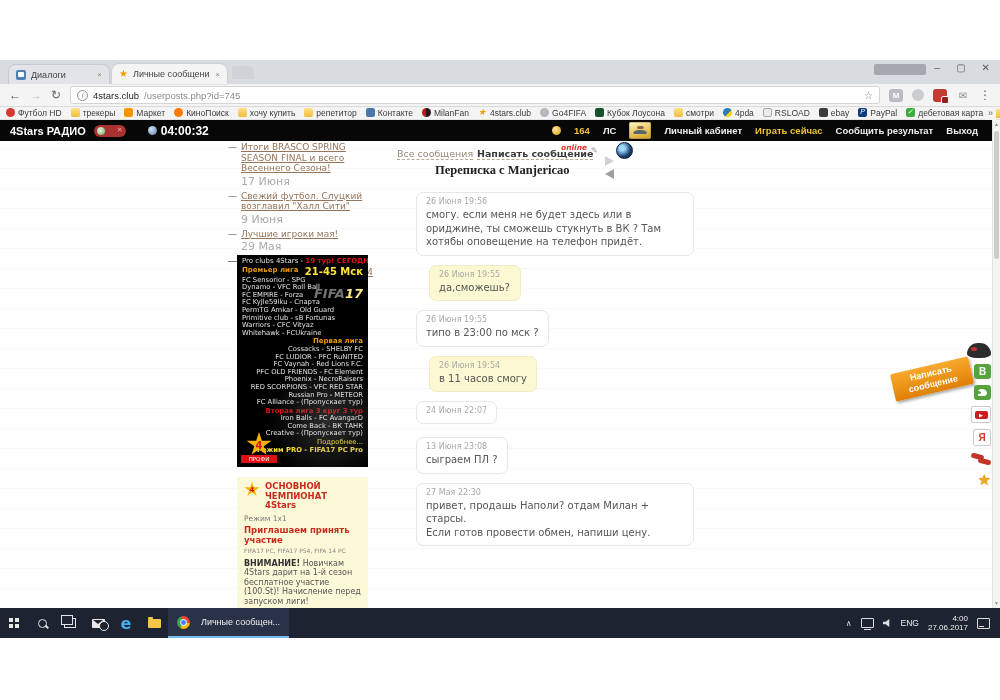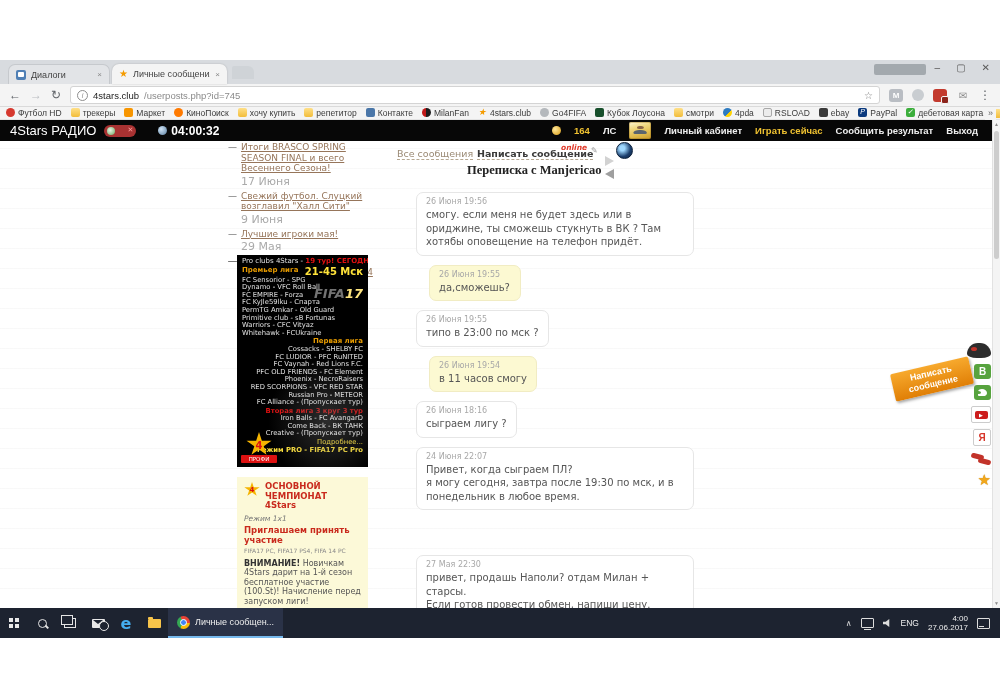--- a/index.html
+++ b/index.html
@@ -51,21 +51,21 @@
   .bm-ic.ic-pda{background:linear-gradient(135deg,#2e7bc0 58%,#ffd200 58%);border-radius:50%;}
   .bm-ic.ic-rs{background:#ececec;border:1px solid #a8a8a8;width:7px;height:7px;}
   .bm-ic.ic-ebay{background:#3a3a3a;}
   .bm-ic.ic-paypal{background:#0b3a7e;}
   .bm-ic.ic-paypal::before{content:"P";color:#fff;font-size:7px;position:absolute;left:2px;top:0;}
   .bm-ic.ic-check{background:#3cae3c;}
   .bm-ic.ic-check::before{content:"✓";color:#fff;font-size:7px;position:absolute;left:1px;top:0;}
   .bm-overflow{position:absolute;right:4px;top:0;height:13px;line-height:13px;color:#666;font-size:9px;background:#f4f4f4;padding:0 3px;}
   
   .site-header{position:absolute;top:60px;left:0;right:0;height:21px;background:#070707;display:flex;align-items:center;padding:0 10px;gap:8px;box-sizing:border-box;}
-  .radio-label{color:#fff;font-weight:normal;font-size:13px;}
+  .radio-label{color:#fff;font-weight:bold;font-size:11px;}
   .radio-pill{width:32px;height:12px;background:#a83232;border-radius:7px;position:relative;}
   .radio-pill::before{content:"";position:absolute;left:3px;top:2px;width:8px;height:8px;border-radius:50%;background:radial-gradient(circle at 40% 40%,#e8f5e8,#69a85f);}
   .radio-pill::after{content:"✕";position:absolute;right:3px;top:1px;color:#ff9a9a;font-size:7px;}
   .hdr-clock{display:flex;align-items:center;gap:4px;margin-left:14px;color:#fff;font-size:12px;font-weight:bold;}
   .clock-ic{width:9px;height:9px;border-radius:50%;background:radial-gradient(circle at 35% 35%,#cfe3f5,#5a7ea0);}
   .hdr-right{margin-left:auto;display:flex;align-items:center;gap:13px;font-size:9.5px;font-weight:bold;color:#efefef;padding-right:12px;}
   .coin{width:9px;height:9px;border-radius:50%;background:radial-gradient(circle at 35% 35%,#ffe79a,#d79a12);display:inline-block;}
   .coins-num{color:#f0c231;margin-left:-9px;}
   .hdr-gold{color:#f0c231;}
   .hdr-avatar{width:22px;height:17px;}
@@ -99,34 +99,34 @@
   .p-more{color:#ffe33a;text-align:right;margin-top:1px;}
   .p-mode{color:#ffe33a;text-align:right;font-weight:bold;}
   .p-badge{position:absolute;left:4px;bottom:4px;width:36px;text-align:center;z-index:2;}
   .p-star{width:26px;height:25px;margin:0 auto;background:#f5b400;clip-path:polygon(50% 0,61% 35%,98% 35%,68% 57%,79% 91%,50% 70%,21% 91%,32% 57%,2% 35%,39% 35%);color:#d11;font-weight:bold;font-size:10px;line-height:27px;}
   .p-ribbon{background:#d11;color:#fff;font-size:5.5px;line-height:8px;border-radius:1px;margin-top:-2px;}
   
   .champ{position:absolute;left:237px;top:336px;width:131px;height:131px;background:#fcf9d8;padding:5px 7px;box-sizing:border-box;overflow:hidden;font-family:"DejaVu Sans",sans-serif;}
   .champ-head{display:flex;gap:5px;align-items:flex-start;}
   .champ-star{width:16px;height:15px;background:#f5b400;clip-path:polygon(50% 0,61% 35%,98% 35%,68% 57%,79% 91%,50% 70%,21% 91%,32% 57%,2% 35%,39% 35%);color:#d11;font-weight:bold;font-size:7px;line-height:17px;text-align:center;flex:0 0 auto;}
   .champ-title{color:#c92a1d;font-weight:bold;font-size:8.5px;line-height:9.5px;}
-  .champ-mode{color:#777;font-size:7.5px;margin-top:3px;font-style:italic;}
+  .champ-mode{color:#777;font-size:7.5px;margin-top:3px;}
   .champ-inv1{color:#c92a1d;font-weight:bold;font-size:8.5px;margin-top:2px;}
   .champ-inv2{color:#c92a1d;font-weight:bold;font-size:11px;line-height:12px;}
   .champ-platforms{color:#888;font-size:6px;margin-top:2px;}
   .champ-warn{color:#555;font-size:8px;line-height:9.5px;margin-top:5px;}
   .champ-warn b{color:#333;}
   
   .chat{position:absolute;left:395px;top:0;width:322px;font-family:"DejaVu Sans",sans-serif;}
   .chat-header{position:relative;height:51px;}
   .link-all{position:absolute;left:2px;top:7px;font-size:9.5px;color:#9a8a75;border-bottom:1px dashed #b3a astro;cursor:pointer;}
   .link-all,.link-write{border-bottom:1px dashed #b5a791;}
   .link-write{position:absolute;left:82px;top:7px;font-size:9.5px;font-weight:bold;color:#3a3a3a;cursor:pointer;}
   .pencil{position:absolute;left:196px;top:5px;color:#9a9a9a;font-size:8px;}
-  .chat-title{position:absolute;left:72px;top:22px;font-family:"Liberation Serif",serif;font-weight:bold;font-size:12.5px;color:#222;}
+  .chat-title{position:absolute;left:40px;top:22px;font-family:"Liberation Serif",serif;font-weight:bold;font-size:12.5px;color:#222;}
   .hdr-avatars{position:absolute;left:170px;top:5px;width:130px;height:44px;}
   .online-label{position:absolute;left:-4px;top:-3px;color:#e03a2a;font-weight:bold;font-size:7.5px;font-style:italic;}
   .hdr-card{position:absolute;left:0;top:5px;width:28px;height:36px;}
   .arr{position:absolute;width:0;height:0;}
   .arr.r{left:40px;top:10px;border-top:5px solid transparent;border-bottom:5px solid transparent;border-left:9px solid #d2d2d2;}
   .arr.l{left:40px;top:23px;border-top:5px solid transparent;border-bottom:5px solid transparent;border-right:9px solid #9f9f9f;}
   .hdr-fan{position:absolute;left:62px;top:8px;width:46px;height:34px;}
   .fan-card{position:absolute;right:-4px;top:-6px;width:12px;height:16px;z-index:2;}
   .fan-badge{position:absolute;right:-6px;bottom:-5px;width:15px;height:15px;border-radius:50%;background:radial-gradient(circle at 35% 35%,#9fd8ff 0 18%,#1c3f6e 60%,#0d2240 100%);border:1px solid #0a1f3a;z-index:2;}
   
@@ -177,21 +177,21 @@
   .srch{width:7px;height:7px;border:1.5px solid #e4e4e4;border-radius:50%;position:relative;}
   .srch::after{content:"";position:absolute;width:4px;height:1.5px;background:#e4e4e4;transform:rotate(45deg);right:-3px;bottom:-1px;}
   .tview{width:10px;height:8px;border:1px solid #e4e4e4;position:relative;}
   .tview::after{content:"";position:absolute;left:-4px;top:-4px;width:10px;height:8px;border:1px solid #e4e4e4;background:#1d2330;}
   .mail{width:13px;height:9px;background:#e8e8e8;border-radius:1px;position:relative;}
   .mail::before{content:"";position:absolute;left:1px;top:1px;border-left:5.5px solid transparent;border-right:5.5px solid transparent;border-top:4px solid #1d2330;width:0;}
   .mail-badge{position:absolute;right:-4px;bottom:-3px;width:8px;height:8px;border-radius:50%;background:#1d2330;border:1px solid #e8e8e8;font-size:5px;line-height:8px;text-align:center;color:#fff;}
   .edge-e{color:#45aef0;font-weight:bold;font-size:16px;font-family:"DejaVu Sans",sans-serif;}
   .folder{width:13px;height:9px;background:#f7c44a;border-radius:1px;position:relative;}
   .folder::before{content:"";position:absolute;top:-2px;left:0;width:5px;height:2px;background:#f7c44a;border-radius:1px 1px 0 0;}
-  .task-active{display:flex;align-items:center;gap:5px;height:100%;padding:0 9px;background:#2a3247;border-bottom:2px solid #76b9ed;box-sizing:border-box;cursor:pointer;}
+  .task-active{display:flex;align-items:center;gap:11px;height:100%;padding:0 9px;background:#2a3247;border-bottom:2px solid #76b9ed;box-sizing:border-box;cursor:pointer;}
   .chrome-ic{width:13px;height:13px;border-radius:50%;background:conic-gradient(from -30deg,#ea4335 0 120deg,#fbbc05 0 240deg,#34a853 0 360deg);position:relative;flex:0 0 auto;}
   .chrome-ic::after{content:"";position:absolute;inset:3px;background:#4285f4;border-radius:50%;border:1.5px solid #fff;box-sizing:border-box;}
   .task-label{font-size:9px;color:#eee;white-space:nowrap;}
   .tray{margin-left:auto;display:flex;align-items:center;gap:9px;padding-right:10px;height:100%;}
   .tray-chevron{color:#ddd;font-size:8px;cursor:pointer;}
   .net{width:11px;height:8px;border:1px solid #ddd;border-radius:1px;position:relative;cursor:pointer;}
   .net::after{content:"";position:absolute;bottom:-3px;left:2px;right:2px;height:1px;background:#ddd;}
   .spk{width:9px;height:8px;background:#ddd;clip-path:polygon(0 35%,35% 35%,75% 0,75% 100%,35% 65%,0 65%);cursor:pointer;}
   .lang{font-size:8.5px;color:#eee;cursor:pointer;}
   .tray-clock{text-align:right;font-size:8px;line-height:9px;color:#eee;cursor:pointer;}
@@ -505,39 +505,34 @@
             </div>
 
             <div class="msg">
               <span class="avatar afan"></span>
               <div class="bubble yellow">
                 <div class="msg-date">26 Июня 19:54</div>
                 <div class="msg-text">в 11 часов смогу</div>
               </div>
             </div>
 
-            <div class="msg">
-              <span class="avatar acard"></span>
-              <div class="bubble white">
-                <div class="msg-date">26 Июня 18:16</div>
-                <div class="msg-text">сыграем лигу ?</div>
-              </div>
-            </div>
 
             <div class="msg">
               <span class="avatar acard"></span>
               <div class="bubble white">
                 <div class="msg-date">24 Июня 22:07</div>
-                <div class="msg-text">Привет, когда сыграем ПЛ?
-я могу сегодня, завтра после 19:30 по мск, и в понедельник в любое время.</div>
               </div>
             </div>
 
             <div class="msg">
               <span class="avatar acard"></span>
+              <div class="bubble white">
+                <div class="msg-date">13 Июня 23:08</div>
+                <div class="msg-text">сыграем ПЛ ?</div>
+              </div>
             </div>
 
             <div class="msg">
               <span class="avatar acard"></span>
               <div class="bubble white">
                 <div class="msg-date">27 Мая 22:30</div>
                 <div class="msg-text">привет, продашь Наполи? отдам Милан + старсы.
 Если готов провести обмен, напиши цену.</div>
               </div>
             </div>

